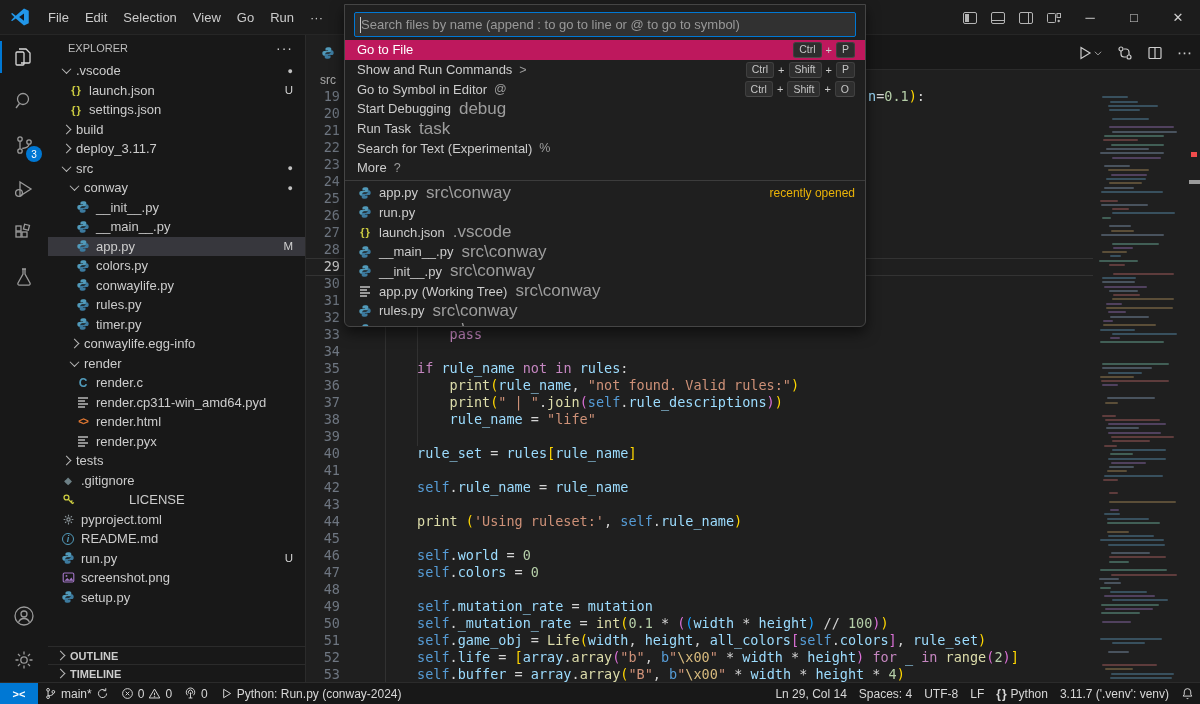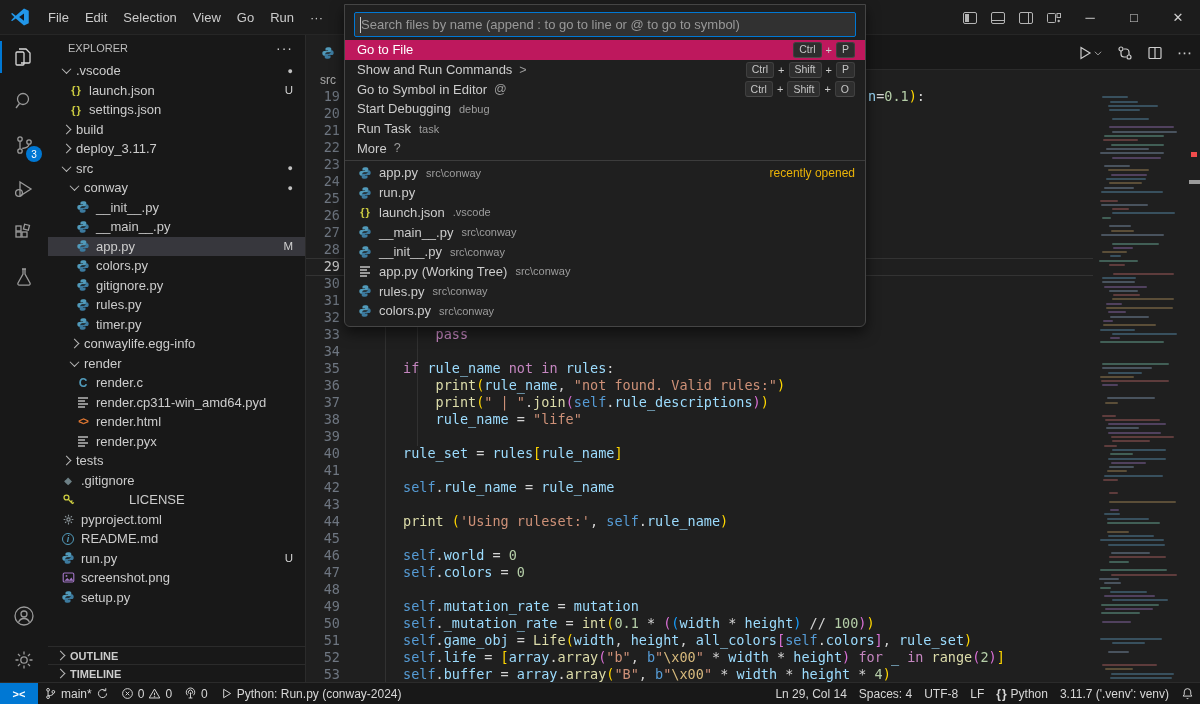--- a/index.html
+++ b/index.html
@@ -50,21 +50,21 @@
   #tabbar { position:absolute; left:0; top:0; width:894px; height:35px; background:#181818; border-bottom:1px solid #2b2b2b; }
   #tab-active { position:absolute; left:0; top:0; width:38px; height:35px; background:#1f1f1f; display:flex; align-items:center; padding-left:14px; }
   #editor-actions { position:absolute; right:8px; top:0; height:35px; display:flex; align-items:center; gap:14px; color:#cccccc; }
   #editor-actions svg { width:16px; height:16px; stroke:#cccccc; fill:none; stroke-width:1.2; }
   #breadcrumb { position:absolute; left:0; top:35px; width:894px; height:20px; display:flex; align-items:center;
     color:#a9a9a9; font-size:12px; padding-left:14px; background:#1f1f1f; }
   #code { position:absolute; left:0; top:53px; width:894px; height:594px; font-family:"DejaVu Sans Mono", monospace;
     font-size:13.5px; line-height:17px; white-space:pre; }
   .cl { position:absolute; left:0; height:17px; width:100%; }
   .gut { position:absolute; left:0; width:34px; text-align:right; color:#6e7681; }
-  .ct { position:absolute; left:32px; }
+  .ct { position:absolute; left:46px; }
   .cur-line { position:absolute; left:0; width:787px; height:18px; border-top:1px solid #333333; border-bottom:1px solid #333333; }
   .guide { position:absolute; width:1px; background:#313131; }
   .kw{color:#c586c0} .fn{color:#dcdcaa} .v{color:#9cdcfe} .sf{color:#569cd6} .str{color:#ce9178}
   .num{color:#b5cea8} .esc{color:#d7ba7d} .op{color:#d4d4d4} .txt{color:#d4d4d4}
   .b1{color:#ffd700} .b2{color:#da70d6} .b3{color:#179fff}
   #minimap { position:absolute; left:787px; top:53px; width:95px; height:594px; overflow:hidden; }
   #overview { position:absolute; left:882px; top:53px; width:12px; height:594px; }
   .mm-bar { position:absolute; height:2px; border-radius:1px; opacity:.8; }
 
   
@@ -72,21 +72,21 @@
     border:1px solid #454545; border-radius:0 0 6px 6px; box-shadow:0 6px 14px rgba(0,0,0,.55); z-index:50; overflow:hidden; }
   #palette-input-wrap { margin:7px 9px 3px 9px; height:25px; background:#313131; border:1px solid #0078d4; border-radius:2px;
     display:flex; align-items:center; position:relative; }
   #palette-input { width:100%; height:100%; background:transparent; border:none; outline:none; color:#cccccc;
     font-size:13px; padding-left:6px; font-family:"Liberation Sans", sans-serif; }
   #palette-input::placeholder { color:#989898; }
   .caret { position:absolute; left:5px; top:4px; width:1px; height:16px; background:#cccccc; }
   .q-row { height:19.7px; display:flex; align-items:center; padding:0 10px 0 12px; font-size:13px; color:#cccccc; white-space:nowrap; }
   .q-row.selected { background:#be185d; color:#ffffff; }
   .q-suffix { color:#9d9d9d; margin-left:7px; font-size:12.5px; }
-  .q-desc { color:#9d9d9d; margin-left:8px; font-size:11px; }
+  .q-desc { color:#9d9d9d; margin-left:8px; font-size:17px; }
   .q-keys { margin-left:auto; display:flex; align-items:center; gap:4px; }
   .key-chip { background:#2e2e2e; border:1px solid #3f3f3f; border-bottom-color:#4a4a4a; border-radius:3px;
     color:#c5c5c5; font-size:10.5px; padding:0.5px 5px 1.5px; }
   .key-plus { color:#cccccc; font-size:11px; }
   .q-note { margin-left:auto; color:#eab308; font-size:12px; }
   .q-sep { height:1px; background:#3c3c3c; margin:2px 0 2px 0; }
   .q-ic { width:16px; height:16px; margin-right:6px; flex:none; display:flex; align-items:center; justify-content:center; font-size:11px; }
 
   
   #statusbar { position:absolute; left:0; top:682px; width:1200px; height:22px; background:#181818;
@@ -275,21 +275,21 @@
           </span>
           <span>colors.py</span>
         </div>
         <div class="tree-row" style="padding-left: 27px;">
           <span class="tree-ic">
             <svg width="14" height="14" viewBox="0 0 16 16">
               <path d="M7.9 1.5c-2 0-2.8.9-2.8 2v1.6h3v.6H3.6c-1.2 0-2.1.9-2.1 2.7 0 1.8.9 2.8 2.1 2.8h1.3V9.4c0-1.2 1-2.2 2.2-2.2h3c1 0 1.7-.8 1.7-1.8V3.5c0-1.1-.9-2-2.2-2z" fill="#519aba"></path>
               <path d="M8.1 14.5c2 0 2.8-.9 2.8-2v-1.6h-3v-.6h4.5c1.2 0 2.1-.9 2.1-2.7 0-1.8-.9-2.8-2.1-2.8h-1.3v1.8c0 1.2-1 2.2-2.2 2.2h-3c-1 0-1.7.8-1.7 1.8v1.9c0 1.1.9 2 2.2 2z" fill="#3c7a9e"></path>
             </svg>
           </span>
-          <span>gitignore.py</span>
+          <span>conwaylife.py</span>
         </div>
         <div class="tree-row" style="padding-left: 27px;">
           <span class="tree-ic">
             <svg width="14" height="14" viewBox="0 0 16 16">
               <path d="M7.9 1.5c-2 0-2.8.9-2.8 2v1.6h3v.6H3.6c-1.2 0-2.1.9-2.1 2.7 0 1.8.9 2.8 2.1 2.8h1.3V9.4c0-1.2 1-2.2 2.2-2.2h3c1 0 1.7-.8 1.7-1.8V3.5c0-1.1-.9-2-2.2-2z" fill="#519aba"></path>
               <path d="M8.1 14.5c2 0 2.8-.9 2.8-2v-1.6h-3v-.6h4.5c1.2 0 2.1-.9 2.1-2.7 0-1.8-.9-2.8-2.1-2.8h-1.3v1.8c0 1.2-1 2.2-2.2 2.2h-3c-1 0-1.7.8-1.7 1.8v1.9c0 1.1.9 2 2.2 2z" fill="#3c7a9e"></path>
             </svg>
           </span>
           <span>rules.py</span>
         </div>
@@ -616,20 +616,24 @@
         </div>
         <div class="q-row">
           <span>Start Debugging</span>
           <span class="q-desc">debug</span>
         </div>
         <div class="q-row">
           <span>Run Task</span>
           <span class="q-desc">task</span>
         </div>
         <div class="q-row">
+          <span>Search for Text (Experimental)</span>
+          <span class="q-suffix">%</span>
+        </div>
+        <div class="q-row">
           <span>More</span>
           <span class="q-suffix">?</span>
         </div>
         <div class="q-sep"></div>
         <div class="q-row">
           <span class="q-ic">
             <svg width="14" height="14" viewBox="0 0 16 16">
               <path d="M7.9 1.5c-2 0-2.8.9-2.8 2v1.6h3v.6H3.6c-1.2 0-2.1.9-2.1 2.7 0 1.8.9 2.8 2.1 2.8h1.3V9.4c0-1.2 1-2.2 2.2-2.2h3c1 0 1.7-.8 1.7-1.8V3.5c0-1.1-.9-2-2.2-2z" fill="#519aba"></path>
               <path d="M8.1 14.5c2 0 2.8-.9 2.8-2v-1.6h-3v-.6h4.5c1.2 0 2.1-.9 2.1-2.7 0-1.8-.9-2.8-2.1-2.8h-1.3v1.8c0 1.2-1 2.2-2.2 2.2h-3c-1 0-1.7.8-1.7 1.8v1.9c0 1.1.9 2 2.2 2z" fill="#3c7a9e"></path>
             </svg>

